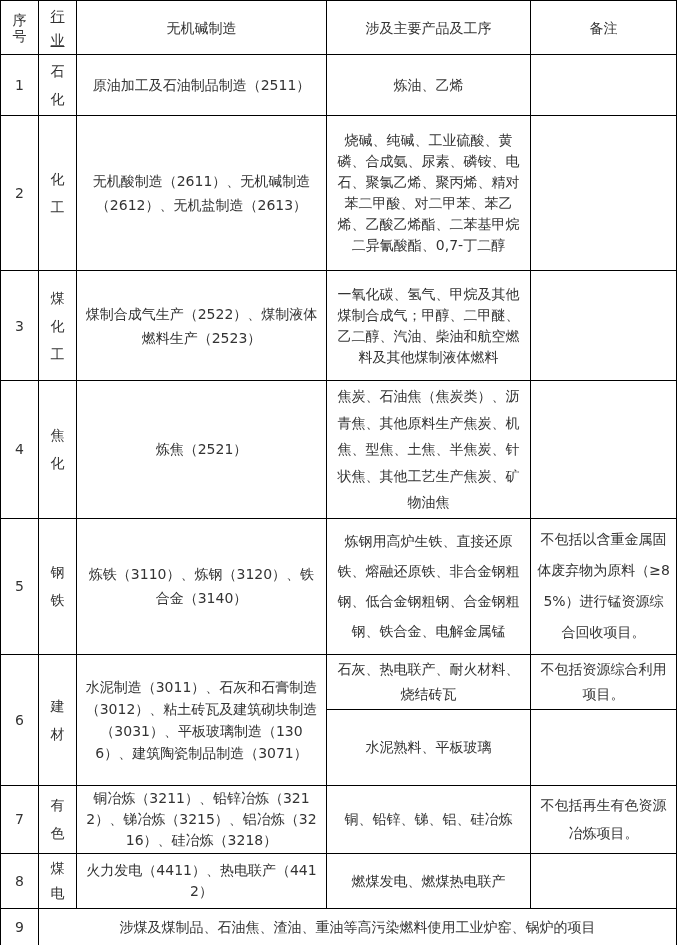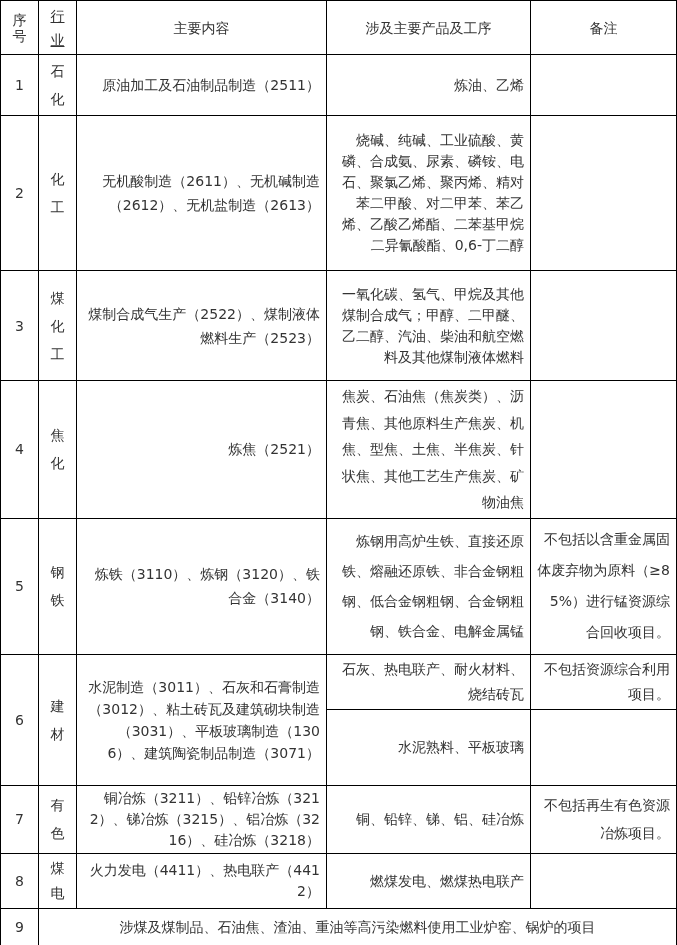--- a/index.html
+++ b/index.html
@@ -14,21 +14,21 @@
     }
     table.main td, table.main th {
       border: 1px solid #000000;
       padding: 2px 6px;
       vertical-align: middle;
       font-weight: normal;
       word-break: break-all;
     }
     th { text-align: center; color: #333; }
     td.c { text-align: center; }
-    td.l { text-align: right; margin-top: 36px; }
+    td.l { text-align: center; margin-top: 36px; }
     td.ind { padding: 1px 2px; text-align: center; }
     .ind span { display: block; line-height: 28px; }
   </style>
 </head>
 <body>
 
 <table class="main">
   <colgroup>
     <col style="width:38px">
     <col style="width:38px">
@@ -37,21 +37,21 @@
     <col style="width:146px">
   </colgroup>
   <thead>
     <tr style="height:54px">
       <th class="ind">
           <span style="width:14px;margin:0 auto;line-height:16px;">序号</span>
         </th>
       <th class="ind">
           <span style="width:14px;margin:0 auto;line-height:24px;text-decoration:underline;">行业</span>
         </th>
-      <th>主要内容</th>
+      <th>无机碱制造</th>
       <th>涉及主要产品及工序</th>
       <th>备注</th>
     </tr>
   </thead>
   <tbody>
 
     <tr style="height:56px">
       <td class="c">1</td>
       <td class="ind">
           <span>石</span>
@@ -62,21 +62,21 @@
       <td class="l"></td>
     </tr>
 
     <tr style="height:155px">
       <td class="c">2</td>
       <td class="ind">
           <span>化</span>
           <span>工</span>
         </td>
       <td class="l">无机酸制造（2611）、无机碱制造（2612）、无机盐制造（2613）</td>
-      <td class="l" style="line-height:21px">烧碱、纯碱、工业硫酸、黄磷、合成氨、尿素、磷铵、电石、聚氯乙烯、聚丙烯、精对苯二甲酸、对二甲苯、苯乙烯、乙酸乙烯酯、二苯基甲烷二异氰酸酯、0,6-丁二醇</td>
+      <td class="l" style="line-height:21px">烧碱、纯碱、工业硫酸、黄磷、合成氨、尿素、磷铵、电石、聚氯乙烯、聚丙烯、精对苯二甲酸、对二甲苯、苯乙烯、乙酸乙烯酯、二苯基甲烷二异氰酸酯、0,7-丁二醇</td>
       <td class="l"></td>
     </tr>
 
     <tr style="height:110px">
       <td class="c">3</td>
       <td class="ind">
           <span>煤</span>
           <span>化</span>
           <span>工</span>
         </td>

